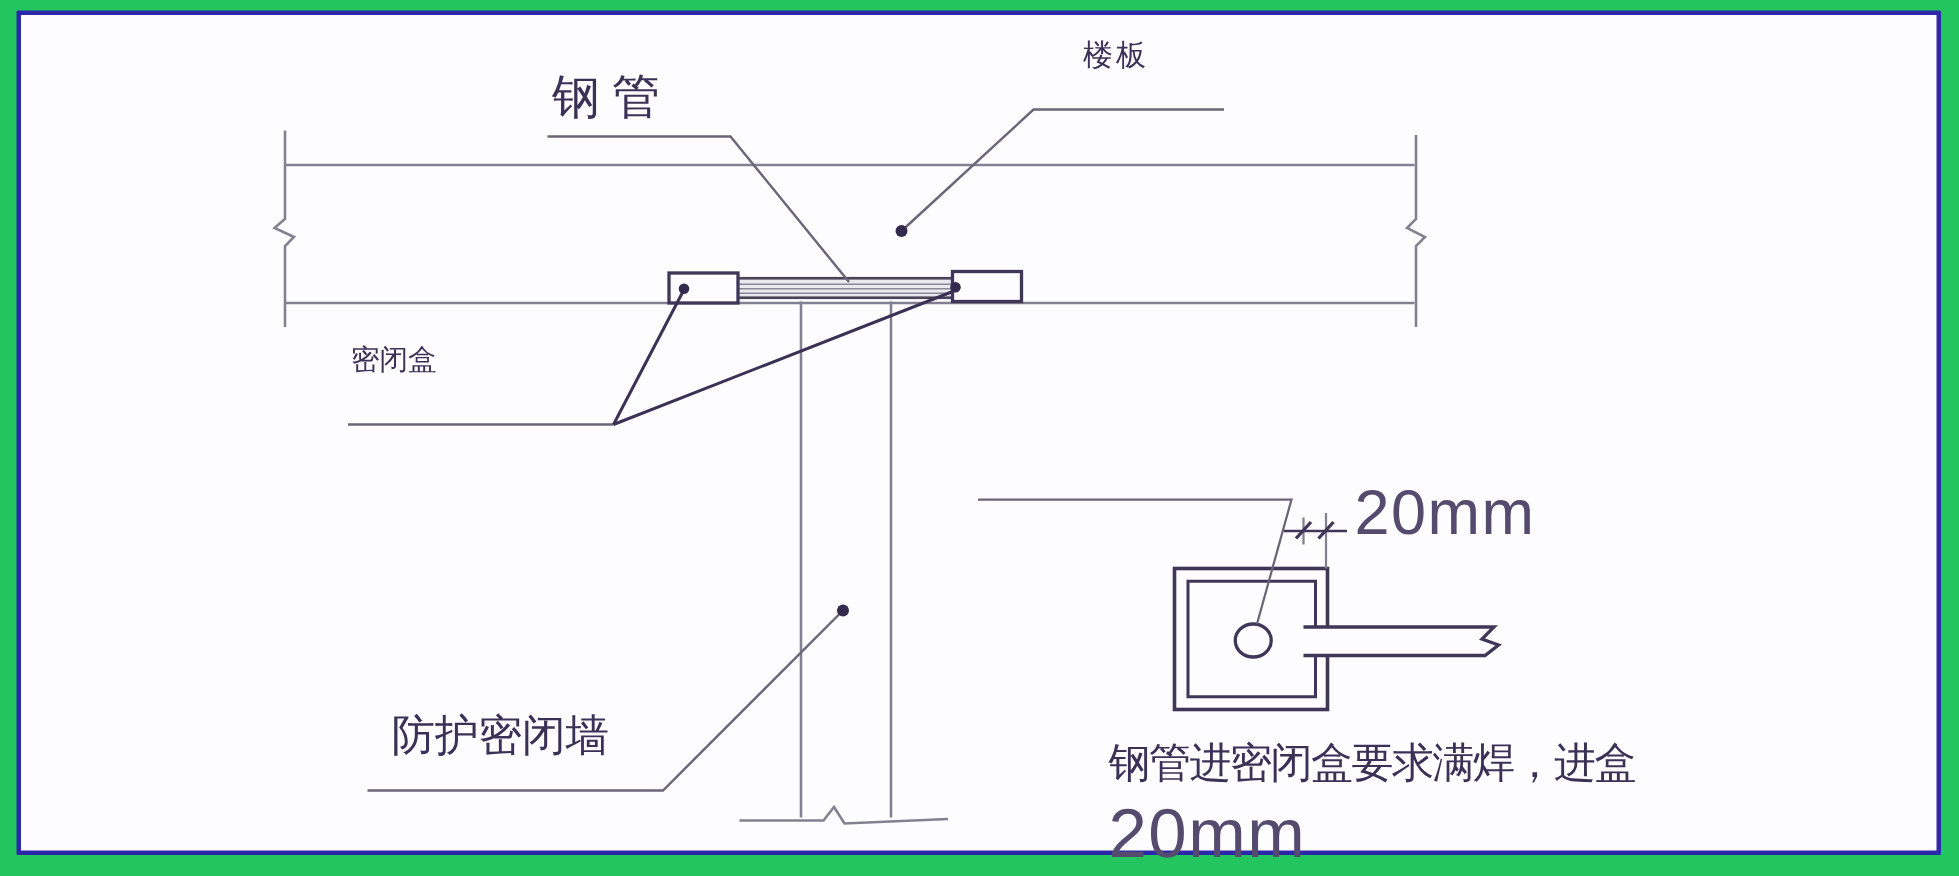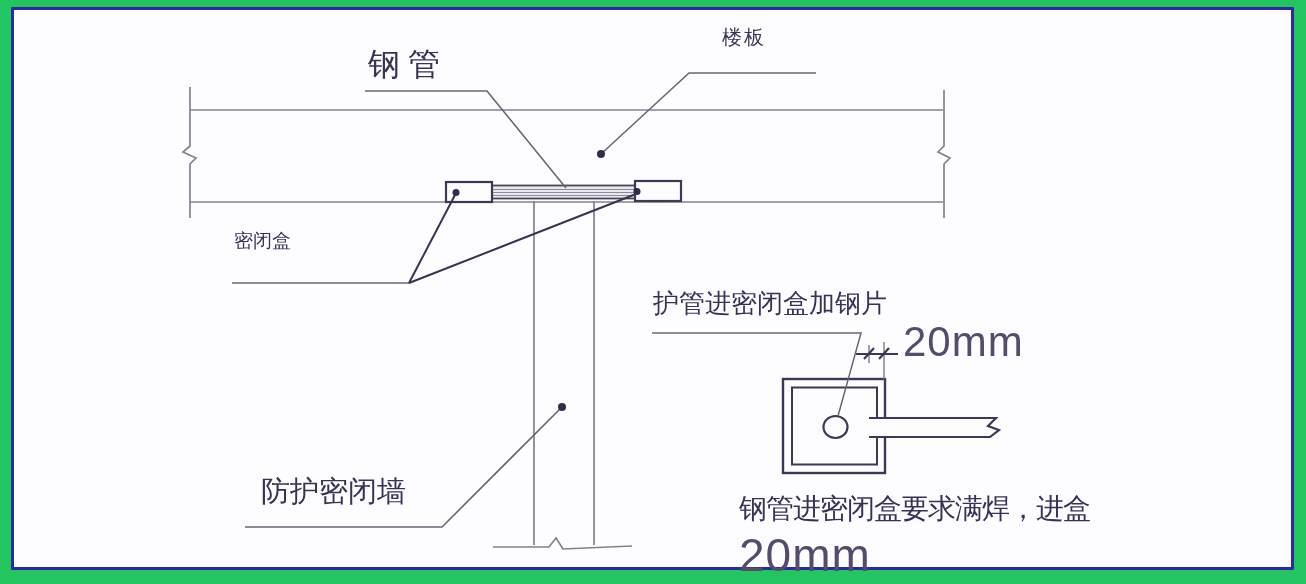--- a/index.html
+++ b/index.html
@@ -117,21 +117,20 @@
     <g stroke="#6b6577" stroke-width="1.5" fill="none">
       <polyline points="652,333 861,333 838,416"></polyline>
     </g>
 
   </svg>
 
   <div class="lbl lbl-steel-pipe">钢管</div>
   <div class="lbl lbl-floor-slab">楼板</div>
   <div class="lbl lbl-sealed-box">密闭盒</div>
   <div class="lbl lbl-wall">防护密闭墙</div>
-  <div class="lbl lbl-plate">护管进密闭盒加钢片</div>
   <div class="lbl lbl-dim">20mm</div>
 
   <div class="footnote">
     <span class="cn">钢管进密闭盒要求满焊，进盒</span>
     <span class="dim">20mm</span>
     <span class="period">。</span>
   </div>
 
 </div>
 

